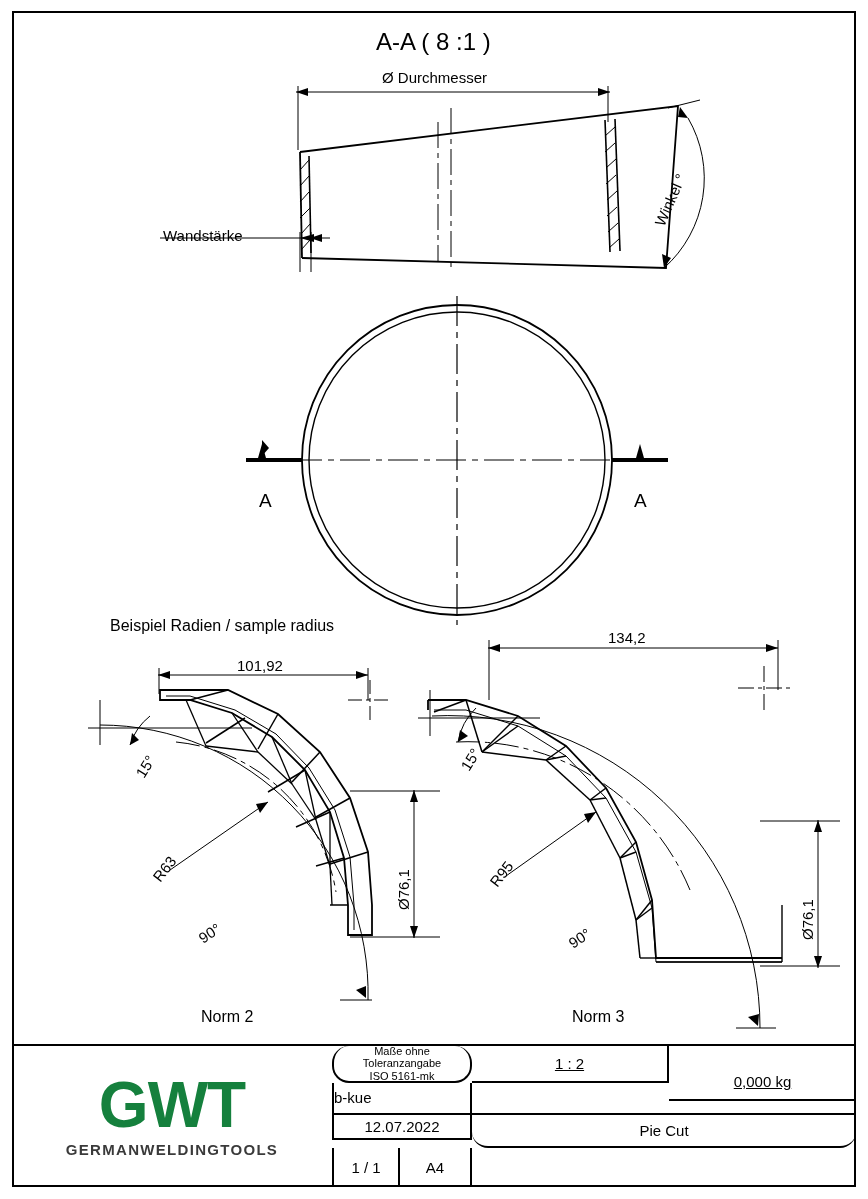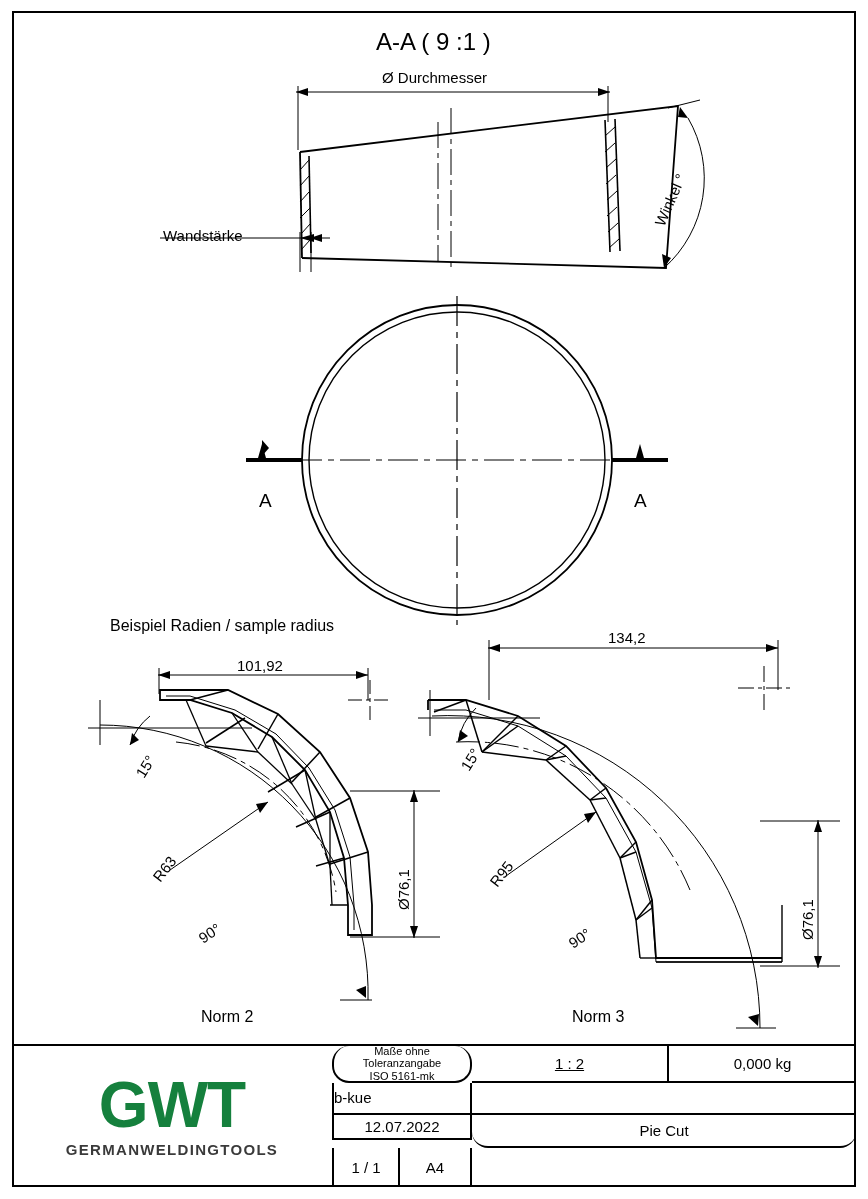--- a/index.html
+++ b/index.html
@@ -316,21 +316,21 @@
       <path d="M596 812 l-12 2 l4 9 z" fill="#000" stroke="none"></path>
 
       <line x1="818" y1="820" x2="818" y2="968" stroke-width="1"></line>
       <path d="M818 820 l-4 12 l8 0 z" fill="#000" stroke="none"></path>
       <path d="M818 968 l-4 -12 l8 0 z" fill="#000" stroke="none"></path>
       <line x1="760" y1="821" x2="840" y2="821" stroke-width="1"></line>
       <line x1="760" y1="966" x2="840" y2="966" stroke-width="1"></line>
     </g>
   </svg>
 
-  <div class="title-main" style="left:376px; top:28px;">A-A ( 9 :1 )</div>
+  <div class="title-main" style="left:376px; top:28px;">A-A ( 8 :1 )</div>
 
   <div class="lbl" style="left:382px; top:70px;">Ø Durchmesser</div>
 
   <div class="lbl" style="left:163px; top:228px;text-align:right;">Wandstärke</div>
 
   <div class="lbl rot-winkel" style="left:652px; top:222px;">Winkel °</div>
 
   <div class="lbl" style="left:259px; top:491px; font-size:19px;">A</div>
   <div class="lbl" style="left:634px; top:491px; font-size:19px;">A</div>
 
@@ -357,21 +357,21 @@
       <div class="logo-sub">
         <b>GERMAN</b><b>WELDING</b><b>TOOLS</b>
       </div>
     </div>
 
     <div class="tb-cell bl bb br tiny" style="left:320px; top:0; width:140px; height:37px; flex-direction:column;">
       <span>Maße ohne Toleranzangabe</span>
       <span>ISO 5161-mk</span>
     </div>
     <div class="tb-cell bb br" style="left:460px; top:0; width:197px; height:37px;text-decoration:underline;">1 : 2</div>
-    <div class="tb-cell bb" style="left:657px; top:0; width:187px; height:37px;">0,000 kg</div>
+    <div class="tb-cell bb" style="left:657px; top:18px; width:187px; height:37px;text-decoration:underline;">0,000 kg</div>
 
     <div class="tb-cell bl bb br" style="left:320px; top:37px; width:140px; height:32px; justify-content:flex-start; ">b-kue</div>
     <div class="tb-cell bb" style="left:460px; top:37px; width:384px; height:32px;"></div>
 
     <div class="tb-cell bl bb br" style="left:320px; top:69px; width:140px; height:25px;">12.07.2022</div>
     <div class="tb-cell bb" style="left:460px; top:69px; width:384px; height:33px;border-radius:16px;">Pie Cut</div>
 
     <div class="tb-cell bl br" style="left:320px; top:102px; width:68px; height:39px;">1 / 1</div>
     <div class="tb-cell br" style="left:388px; top:102px; width:72px; height:39px;">A4</div>
     <div class="tb-cell" style="left:460px; top:102px; width:384px; height:39px;"></div>

